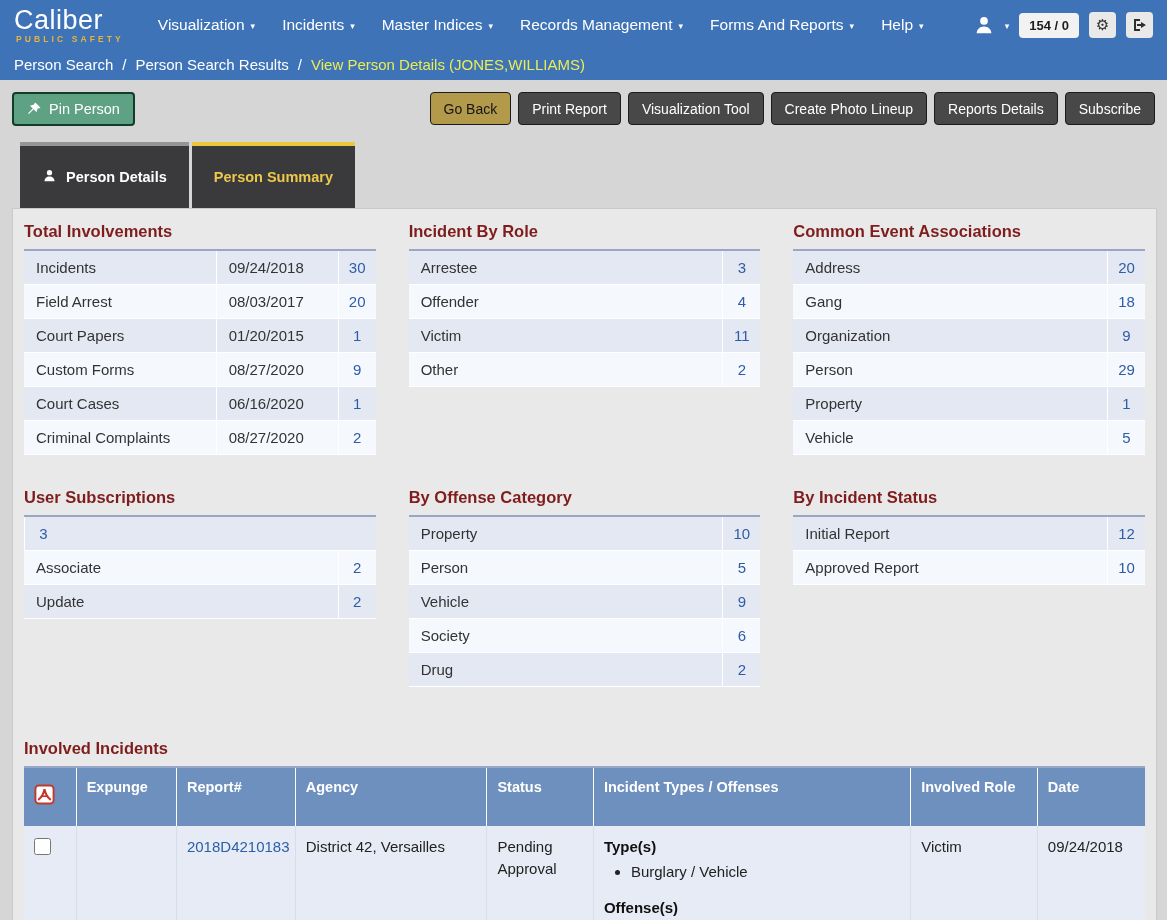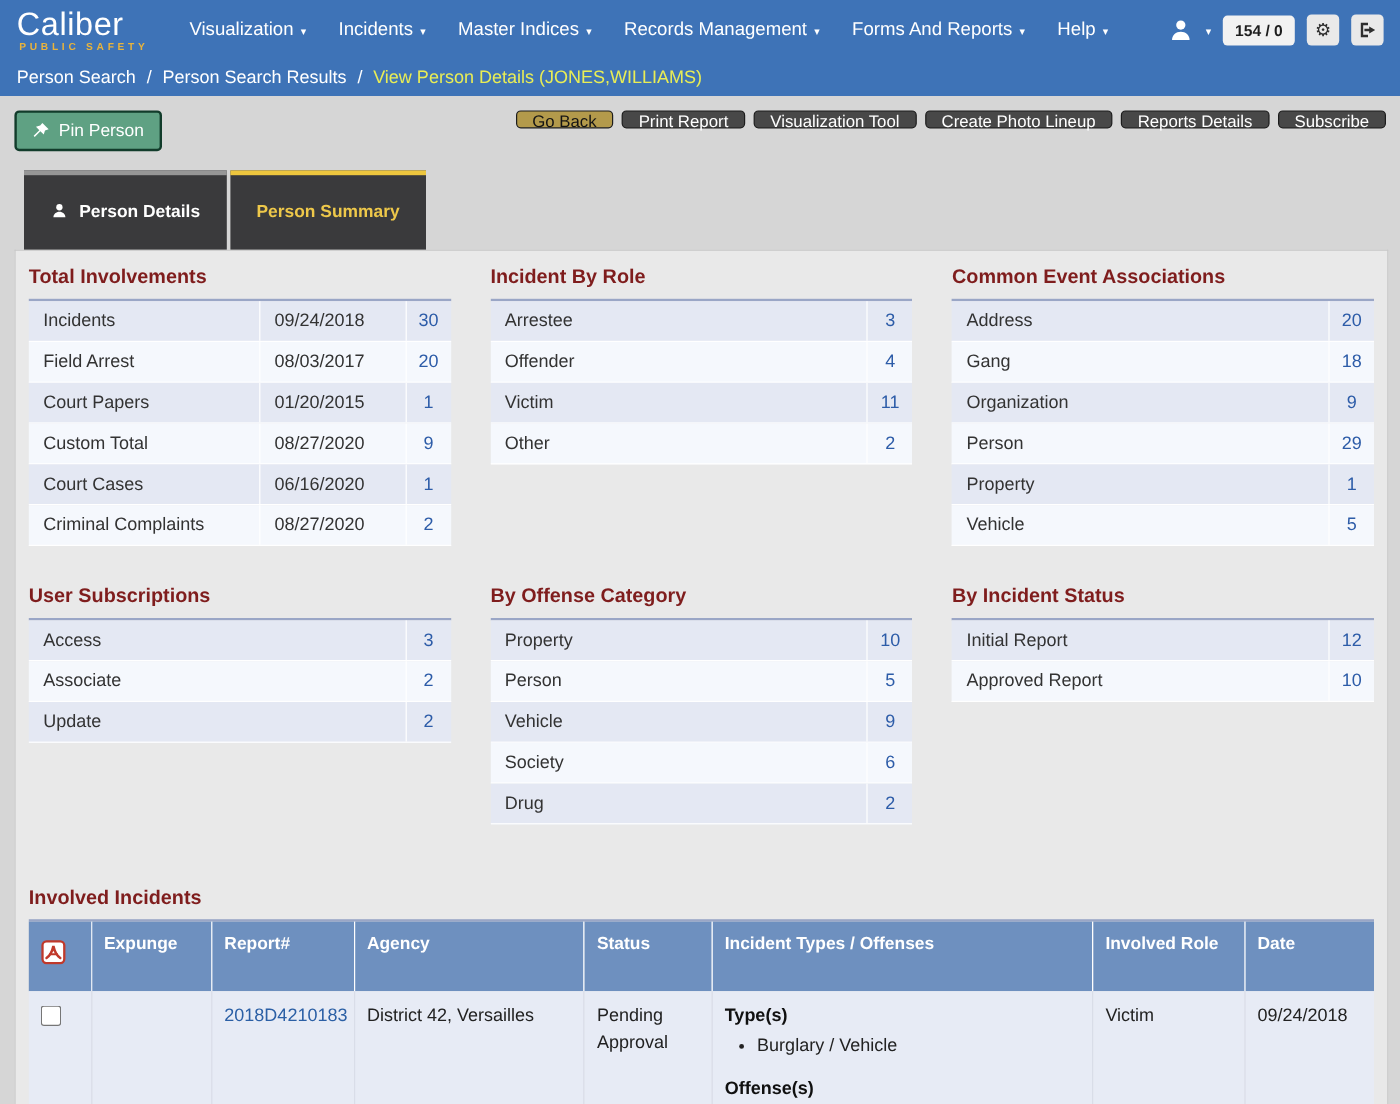--- a/index.html
+++ b/index.html
@@ -20,21 +20,21 @@
   .nav-right{margin-left:auto;display:flex;align-items:center;gap:10px;}
   .user-ic{display:flex;align-items:center;cursor:pointer;}
   .badge{background:#f2f2f2;border-radius:4px;padding:5px 10px;font-size:13px;font-weight:bold;color:#1d1d1d;}
   .icon-btn{background:#e9e9e9;border:none;border-radius:4px;width:27px;height:26px;display:flex;align-items:center;justify-content:center;font-size:15px;color:#2e2e2e;cursor:pointer;padding:0;}
   .breadcrumb{display:flex;gap:9px;padding:0 14px;color:#fff;font-size:15px;height:32px;align-items:center;}
   .crumb{cursor:pointer;white-space:nowrap;}
   .crumb.active{color:#e9ed55;cursor:default;}
   .crumb-sep{color:#fff;}
   
   .toolbar{display:flex;padding:12px 12px 0;align-items:flex-start;}
-  .btn{height:15px;border-radius:4px;font-size:14px;padding:0 13px;cursor:pointer;border:1px solid #1c1c1c;font-family:inherit;}
+  .btn{height:33px;border-radius:4px;font-size:14px;padding:0 13px;cursor:pointer;border:1px solid #1c1c1c;font-family:inherit;}
   .btn-pin{background:#5fa183;color:#fff;border:2px solid #123c2b;display:flex;align-items:center;gap:8px;font-size:14.5px;height:34px;}
   .actions{margin-left:auto;display:flex;gap:7px;}
   .btn-gold{background:#b39a4b;color:#141414;}
   .btn-dark{background:#484848;color:#fff;}
   
   .tabs{display:flex;margin:16px 0 0 20px;gap:3px;}
   .tab{background:#3a3a3c;color:#fff;font-weight:bold;font-size:14.5px;padding:12px 22px;height:38px;display:flex;align-items:center;gap:9px;border-top:4px solid #969696;cursor:pointer;white-space:nowrap;}
   .tab.active{border-top-color:#edc63e;color:#eec84a;}
   
   .panel{margin:0 10px 0 12px;background:#e9e9e9;border:1px solid #c9c9c9;border-bottom:none;height:740px;padding:13px 11px 0;box-sizing:border-box;overflow:hidden;}
@@ -171,21 +171,21 @@
             <div class="scell s-label">Field Arrest</div>
             <div class="scell s-date">08/03/2017</div>
             <div class="scell s-count">20</div>
           </div>
           <div class="srow odd">
             <div class="scell s-label">Court Papers</div>
             <div class="scell s-date">01/20/2015</div>
             <div class="scell s-count">1</div>
           </div>
           <div class="srow even">
-            <div class="scell s-label">Custom Total</div>
+            <div class="scell s-label">Custom Forms</div>
             <div class="scell s-date">08/27/2020</div>
             <div class="scell s-count">9</div>
           </div>
           <div class="srow odd">
             <div class="scell s-label">Court Cases</div>
             <div class="scell s-date">06/16/2020</div>
             <div class="scell s-count">1</div>
           </div>
           <div class="srow even">
             <div class="scell s-label">Criminal Complaints</div>
@@ -244,21 +244,20 @@
             <div class="scell s-label">Vehicle</div>
             <div class="scell s-count">5</div>
           </div>
         </div>
       </div>
       <div>
         <div class="section-title">User Subscriptions</div>
         <div class="sdivider"></div>
         <div class="stable">
           <div class="srow odd">
-            <div class="scell s-label">Access</div>
             <div class="scell s-count">3</div>
           </div>
           <div class="srow even">
             <div class="scell s-label">Associate</div>
             <div class="scell s-count">2</div>
           </div>
           <div class="srow odd">
             <div class="scell s-label">Update</div>
             <div class="scell s-count">2</div>
           </div>

